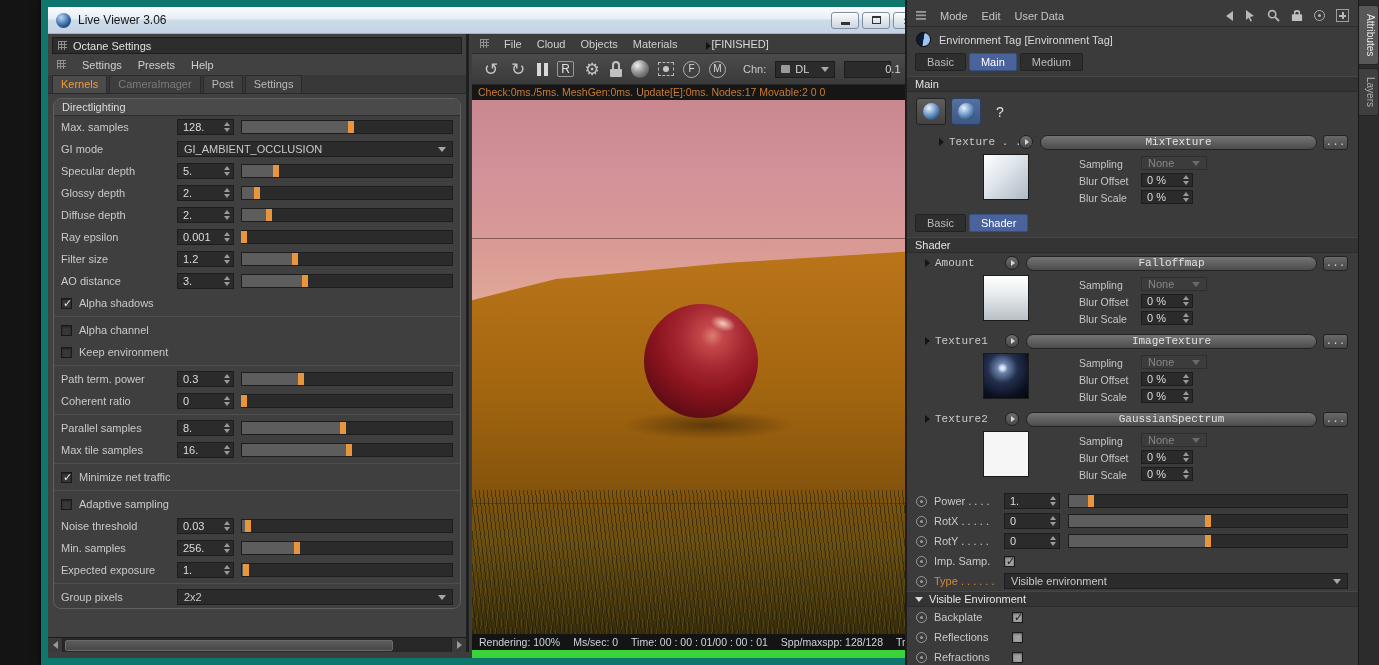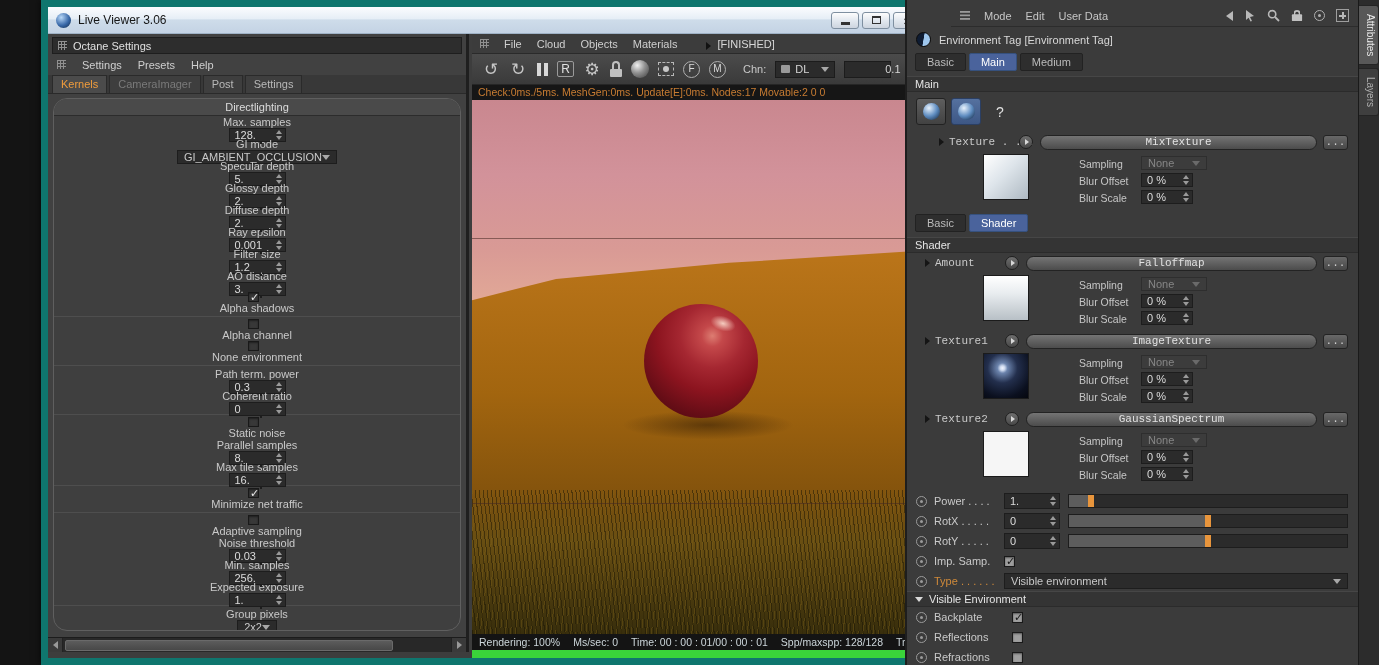--- a/index.html
+++ b/index.html
@@ -16,23 +16,23 @@
 .glyph-close::before{content:"\2715";font-size:10px;color:#333;line-height:1;}
 
 .lv-left{position:absolute;top:27px;left:0;width:421px;bottom:6px;background:#414141;border-right:3px solid #1f1f1f;}
 .osbar{margin:3px 4px 0 4px;height:17px;background:#2d2d2d;border:1px solid #1e1e1e;display:flex;align-items:center;gap:6px;padding:0 5px;color:#e0e0e0;font-size:11px;}
 .gridicon{width:9px;height:9px;min-width:9px;background:linear-gradient(#909090 1px,transparent 1px),linear-gradient(90deg,#909090 1px,transparent 1px);background-size:3px 3px;}
 .menurow{height:21px;display:flex;align-items:center;gap:16px;padding:0 9px;color:#cfcfcf;font-size:11px;}
 .tabsrow{height:19px;display:flex;align-items:flex-end;gap:2px;padding:0 4px;background:#383838;border-bottom:1px solid #2a2a2a;}
 .tab{padding:2px 8px 3px;font-size:11px;color:#b8b8b8;background:#3e3e3e;border:1px solid #2a2a2a;border-bottom:none;}
 .tab.active{color:var(--tab-orange);background:#4b4b4b;}
 .tab.dim{color:#7a7a7a;}
-.groupframe{margin:4px 5px;border:1px solid #5f5f5f;border-radius:14px;overflow:hidden;background:#3f3f3f;text-align:center;}
+.groupframe{margin:4px 5px;border:1px solid #5f5f5f;border-radius:8px;overflow:hidden;background:#3f3f3f;}
 .grouptitle{height:17px;background:#4a4a4a;border-bottom:1px solid #2c2c2c;color:#ddd;font-size:11px;padding:2px 8px;}
-.prow{height:22px;display:flex;align-items:center;padding:0 7px;flex-direction:column;}
+.prow{height:22px;display:flex;align-items:center;padding:0 7px;}
 .plabel{width:116px;min-width:116px;color:#c9c9c9;font-size:11px;white-space:nowrap;}
 .plabel.auto{width:auto;min-width:0;}
 .pvalue{width:57px;min-width:57px;height:16px;background:#2b2b2b;border:1px solid #1d1d1d;display:flex;align-items:center;padding:0 3px 0 5px;color:#dcdcdc;font-size:11px;}
 .spin{margin-left:auto;display:flex;flex-direction:column;gap:2px;}
 .spin::before{content:"";width:0;height:0;border-left:3px solid transparent;border-right:3px solid transparent;border-bottom:4px solid #9a9a9a;}
 .spin::after{content:"";width:0;height:0;border-left:3px solid transparent;border-right:3px solid transparent;border-top:4px solid #9a9a9a;}
 .pslider{flex:1;height:14px;margin-left:7px;background:#2b2b2b;border:1px solid #1d1d1d;position:relative;}
 .sfill{position:absolute;left:0;top:0;bottom:0;background:#5d5d5d;}
 .sknob{position:absolute;top:0;bottom:0;width:6px;background:var(--accent);}
 .pdrop{flex:1;height:16px;background:#2b2b2b;border:1px solid #1d1d1d;display:flex;align-items:center;padding:0 6px;color:#c9c9c9;font-size:11px;}
@@ -48,21 +48,21 @@
 .hscroll{position:absolute;left:0;bottom:0;width:418px;height:15px;background:#282828;border-top:1px solid #1c1c1c;display:flex;align-items:center;}
 .sarrow{width:15px;height:14px;display:flex;align-items:center;justify-content:center;background:#3a3a3a;border-right:1px solid #222;}
 .sarrow.right{margin-left:auto;border-left:1px solid #222;border-right:none;}
 .sarrow::before{content:"";width:0;height:0;border-top:4px solid transparent;border-bottom:4px solid transparent;}
 .sarrow.left::before{border-right:5px solid #999;}
 .sarrow.right::before{border-left:5px solid #999;}
 .sthumb{width:328px;height:11px;margin-left:2px;background:linear-gradient(#5c5c5c,#484848);border:1px solid #6a6a6a;border-radius:2px;}
 
 .lv-vp{position:absolute;left:424px;top:27px;right:0;bottom:0;background:#161616;display:flex;flex-direction:column;}
 .vpmenu{height:20px;background:#3c3c3c;border-bottom:1px solid #2a2a2a;display:flex;align-items:center;gap:15px;padding:0 8px;color:#cfcfcf;font-size:11px;}
-.finished{margin-left:14px;display:flex;align-items:flex-end;gap:6px;color:#d8d8d8;}
+.finished{margin-left:14px;display:flex;align-items:flex-end;color:#d8d8d8;}
 .fin-arrow{width:0;height:0;border-top:4px solid transparent;border-bottom:4px solid transparent;border-left:5px solid #121212;}
 .vptools{height:31px;background:linear-gradient(#4b4b4b,#3a3a3a);border-bottom:1px solid #262626;display:flex;align-items:center;gap:9px;padding:0 10px;}
 .ticon{color:#c6c6c6;font-size:17px;line-height:1;display:flex;align-items:center;justify-content:center;min-width:18px;height:20px;}
 .ticon.pause{gap:3px;min-width:12px;}
 .ticon.pause i{display:block;width:4px;height:13px;background:#d8d8d8;}
 .ticon.rbox{font-size:12px;border:1px solid #9a9a9a;width:17px;height:16px;min-width:17px;border-radius:2px;color:#e0e0e0;}
 .ticon.ball{width:18px;height:18px;min-width:18px;border-radius:50%;background:radial-gradient(circle at 35% 30%,#f0f0f0,#909090 45%,#3a3a3a);}
 .ticon.region{width:16px;height:14px;min-width:16px;border:1px dashed #b8b8b8;}
 .rdot{width:6px;height:6px;border-radius:50%;background:#c8c8c8;}
 .ticon.circ{width:17px;height:17px;min-width:17px;border:1px solid #b0b0b0;border-radius:50%;font-size:10px;color:#dadada;}
@@ -84,21 +84,21 @@
 .s2{top:75.5%;}
 .sphere-shadow{position:absolute;left:calc(49% - 82px);top:58%;width:178px;height:30px;background:radial-gradient(ellipse at center,rgba(48,27,6,.55) 0%,rgba(48,27,6,0) 68%);}
 .sphere{position:absolute;left:calc(49% - 57px);top:calc(48.8% - 57px);width:114px;height:114px;border-radius:50%;background:radial-gradient(circle at 60% 28%,#dd7d72 0%,#c4484a 10%,#a52731 30%,#8c141f 52%,#650d16 75%,#42070e 100%);}
 .sphere::after{content:"";position:absolute;left:58%;top:11%;width:26px;height:15px;border-radius:50%;background:radial-gradient(ellipse,rgba(255,228,212,.85),rgba(255,228,212,0) 70%);transform:rotate(18deg);}
 .vpstatus{height:24px;background:#141414;display:flex;flex-direction:column;justify-content:flex-end;}
 .stext{display:flex;gap:13px;color:#ccd6da;font-size:10.5px;padding:0 7px 2px;white-space:nowrap;overflow:hidden;}
 .pbar{height:8px;background:#0d2a10;}
 .pfill{height:100%;background:var(--green);}
 
 .attr{position:absolute;left:905px;top:0;width:453px;height:665px;background:#3b3b3b;border-left:2px solid #1e1e1e;overflow:hidden;}
-.amenu{margin-top:5px;height:22px;display:flex;align-items:center;gap:14px;padding:0 9px;color:#c6c6c6;font-size:11px;border-bottom:1px solid #2c2c2c;margin-left:44px;}
+.amenu{margin-top:5px;height:22px;display:flex;align-items:center;gap:14px;padding:0 9px;color:#c6c6c6;font-size:11px;border-bottom:1px solid #2c2c2c;}
 .burger{width:10px;height:9px;min-width:10px;background:linear-gradient(#9a9a9a 2px,transparent 2px);background-size:100% 3.5px;}
 .aicons{margin-left:auto;display:flex;align-items:center;gap:11px;color:#b8b8b8;}
 .back-tri{width:0;height:0;border-top:5px solid transparent;border-bottom:5px solid transparent;border-right:7px solid #b8b8b8;}
 .icon-svg{display:block;}
 .target{width:11px;height:11px;border:1px solid #b0b0b0;border-radius:50%;position:relative;}
 .target::after{content:"";position:absolute;left:3px;top:3px;width:3px;height:3px;background:#b0b0b0;border-radius:50%;}
 .plusbox{width:13px;height:13px;border:1px solid #9e9e9e;position:relative;}
 .plusbox::before{content:"";position:absolute;left:2px;top:5px;width:7px;height:1.5px;background:#b8b8b8;}
 .plusbox::after{content:"";position:absolute;left:5px;top:2px;width:1.5px;height:7px;background:#b8b8b8;}
 .taghead{height:25px;display:flex;align-items:center;gap:8px;padding:0 9px;color:#d8d8d8;font-size:11px;}
@@ -273,21 +273,21 @@
             <div class="cb checked"></div>
             <div class="plabel auto">Alpha shadows</div>
           </div>
           <div class="pdivider"></div>
           <div class="prow">
             <div class="cb"></div>
             <div class="plabel auto">Alpha channel</div>
           </div>
           <div class="prow">
             <div class="cb"></div>
-            <div class="plabel auto">None environment</div>
+            <div class="plabel auto">Keep environment</div>
           </div>
           <div class="pdivider"></div>
           <div class="prow">
             <div class="plabel">Path term. power</div>
             <div class="pvalue">
               <span>0.3</span>
               <span class="spin"></span>
             </div>
             <div class="pslider">
               <div class="sfill" style="width: 28%;"></div>
@@ -299,24 +299,20 @@
             <div class="pvalue">
               <span>0</span>
               <span class="spin"></span>
             </div>
             <div class="pslider">
               <div class="sfill" style="width: 1%;"></div>
               <div class="sknob" style="left: calc(1% - 3px);"></div>
             </div>
           </div>
           <div class="pdivider"></div>
-          <div class="prow">
-            <div class="cb"></div>
-            <div class="plabel auto">Static noise</div>
-          </div>
           <div class="prow">
             <div class="plabel">Parallel samples</div>
             <div class="pvalue">
               <span>8.</span>
               <span class="spin"></span>
             </div>
             <div class="pslider">
               <div class="sfill" style="width: 48%;"></div>
               <div class="sknob" style="left: calc(48% - 3px);"></div>
             </div>

